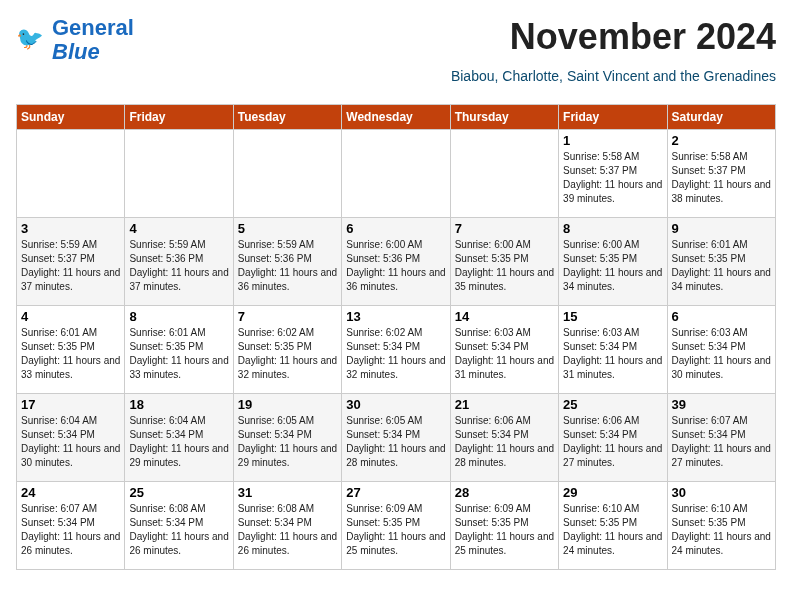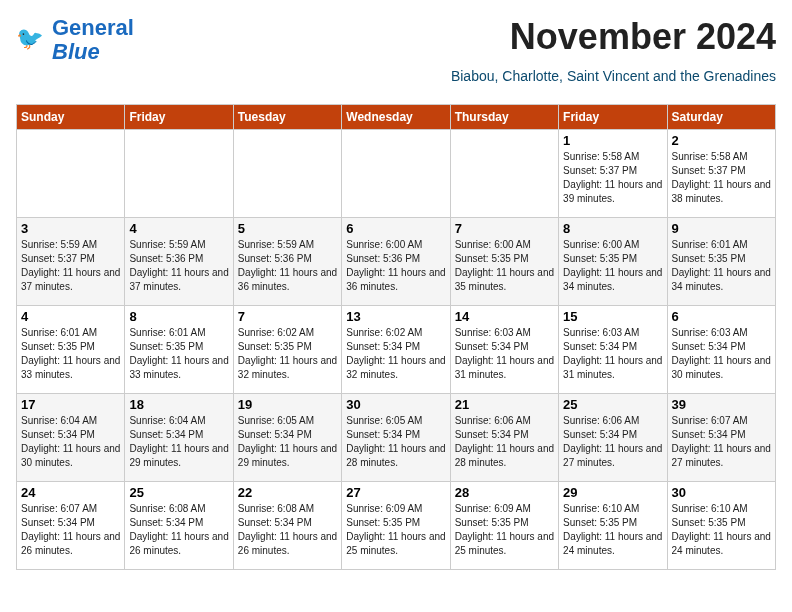--- a/index.html
+++ b/index.html
@@ -277,21 +277,21 @@
 Sunset: 5:34 PM
 Daylight: 11 hours and 26 minutes.</div>
         </td>
         <td>
           <div class="day-num">25</div>
           <div class="day-info" style="white-space: pre-line;">Sunrise: 6:08 AM
 Sunset: 5:34 PM
 Daylight: 11 hours and 26 minutes.</div>
         </td>
         <td>
-          <div class="day-num">22</div>
+          <div class="day-num">31</div>
           <div class="day-info" style="white-space: pre-line;">Sunrise: 6:08 AM
 Sunset: 5:34 PM
 Daylight: 11 hours and 26 minutes.</div>
         </td>
         <td>
           <div class="day-num">27</div>
           <div class="day-info" style="white-space: pre-line;">Sunrise: 6:09 AM
 Sunset: 5:35 PM
 Daylight: 11 hours and 25 minutes.</div>
         </td>

